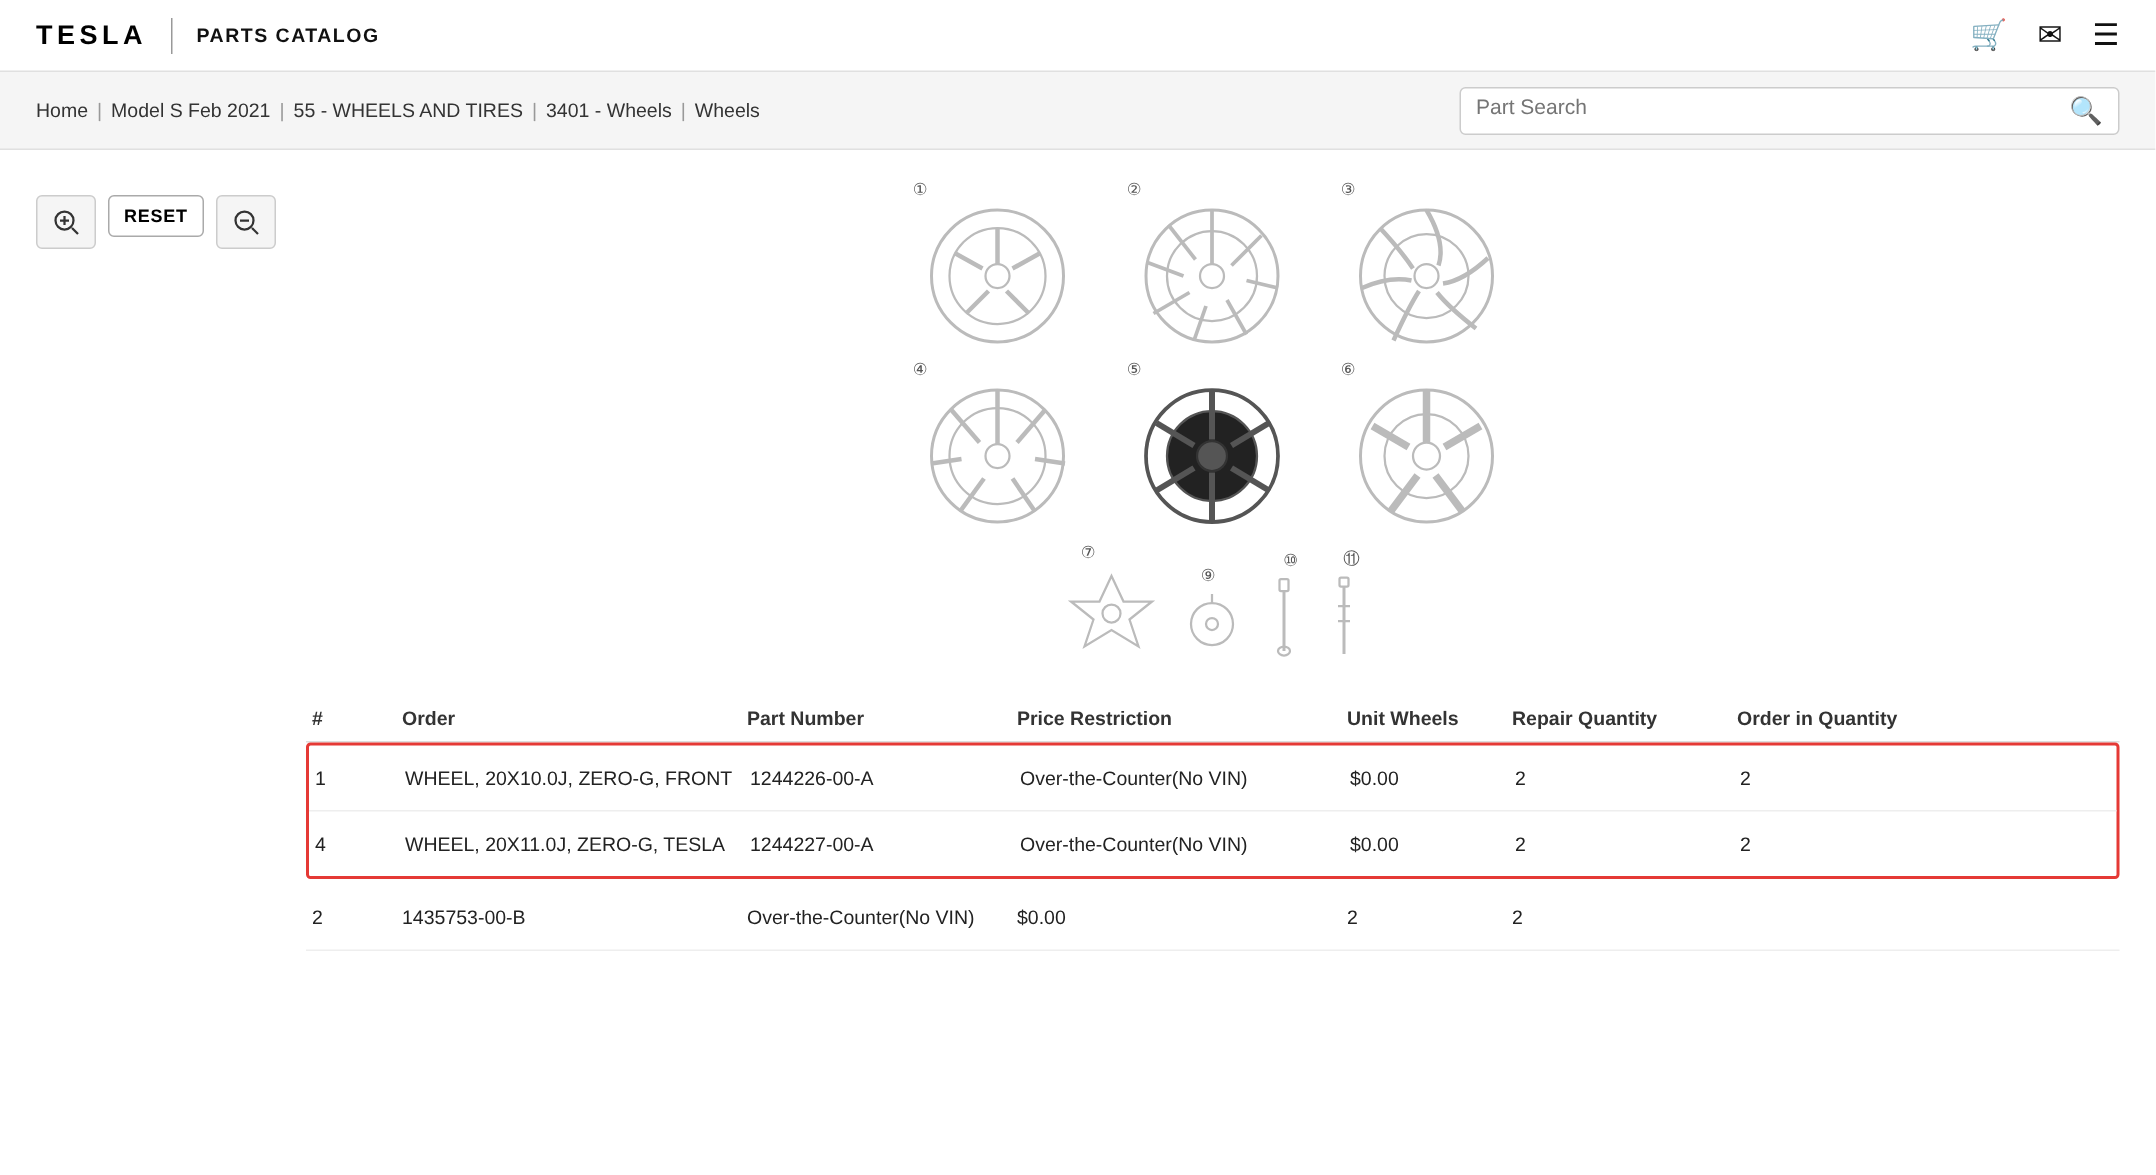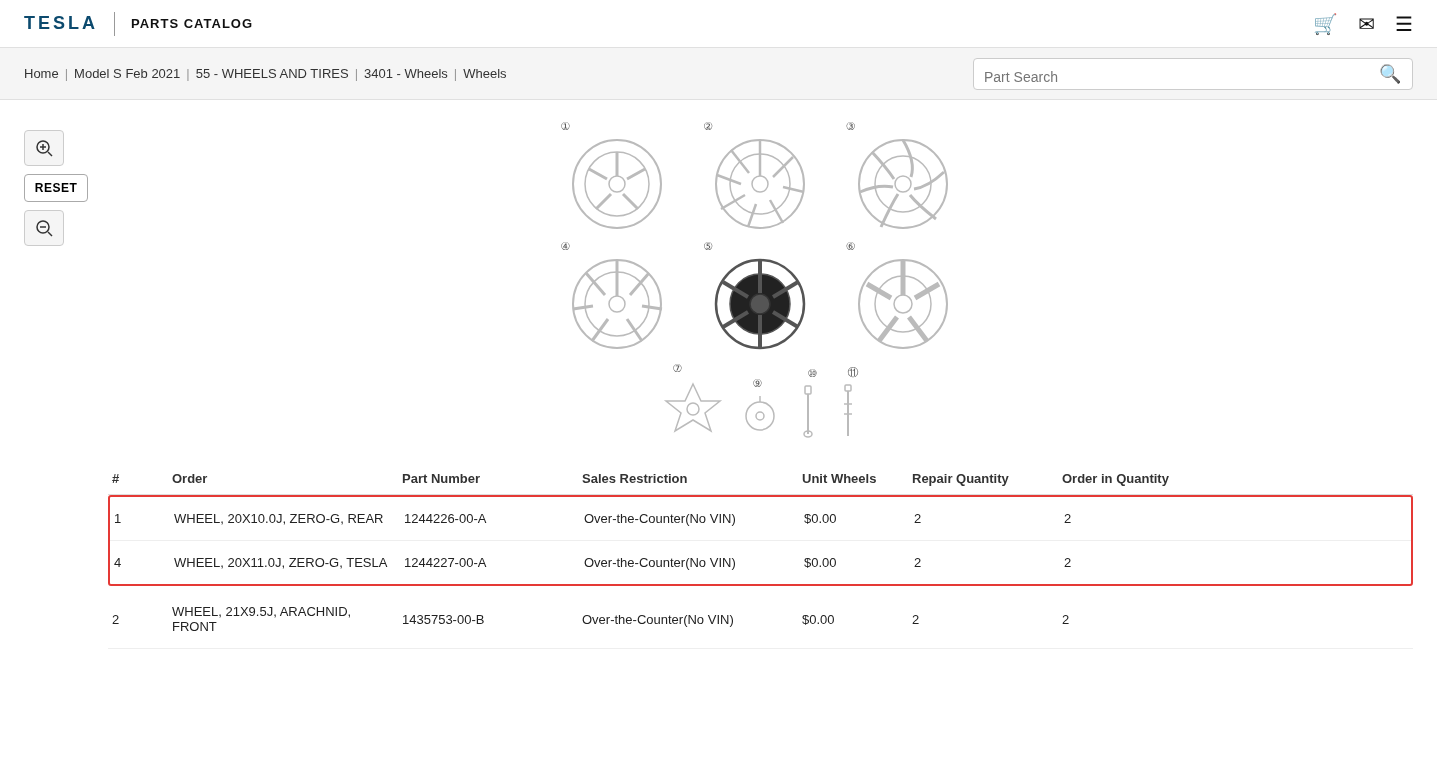--- a/index.html
+++ b/index.html
@@ -17,21 +17,21 @@
     }
     .header-left {
       display: flex;
       align-items: center;
       gap: 16px;
     }
     .tesla-logo {
       font-size: 18px;
       font-weight: 900;
       letter-spacing: 3px;
-      color: #0c4a6e;
+      color: #000000;
     }
     .divider-v {
       width: 1px;
       height: 24px;
       background: #999;
     }
     .parts-catalog-title {
       font-size: 13px;
       font-weight: 600;
       letter-spacing: 1px;
@@ -67,21 +67,21 @@
       color: #333;
     }
     .breadcrumb a {
       color: #333;
       text-decoration: none;
     }
     .breadcrumb .sep { color: #999; }
 
     .search-box {
       display: flex;
-      align-items: flex-end;
+      align-items: flex-start;
       background: #fff;
       border: 1px solid #ccc;
       border-radius: 4px;
       padding: 4px 10px;
       width: 440px;
     }
     .search-box input {
       border: none;
       outline: none;
       background: transparent;
@@ -101,21 +101,21 @@
     .main-content {
       display: flex;
       gap: 0;
       padding: 20px 24px;
       background: #fff;
     }
 
     
     .zoom-controls {
       display: flex;
-      flex-direction: column;
+      flex-direction: row;
       gap: 8px;
       margin-right: 20px;
       padding-top: 10px;
     }
     .zoom-btn {
       width: 40px;
       height: 36px;
       border: 1px solid #ccc;
       border-radius: 4px;
       background: #f5f5f5;
@@ -405,52 +405,51 @@
         </svg>
       </div>
     </div>
 
     <div class="parts-table">
 
       <div class="table-header">
         <div class="cell">#</div>
         <div class="cell">Order</div>
         <div class="cell">Part Number</div>
-        <div class="cell">Sales Restriction</div>
+        <div class="cell">Price Restriction</div>
         <div class="cell">Unit Wheels</div>
         <div class="cell">Repair Quantity</div>
         <div class="cell">Order in Quantity</div>
       </div>
 
       <div class="highlighted-wrapper">
 
         <div class="table-row">
           <div class="cell">1</div>
-          <div class="cell">WHEEL, 20X10.0J, ZERO-G, REAR</div>
+          <div class="cell">WHEEL, 20X10.0J, ZERO-G, FRONT</div>
           <div class="cell">1244226-00-A</div>
           <div class="cell">Over-the-Counter(No VIN)</div>
           <div class="cell">$0.00</div>
           <div class="cell">2</div>
           <div class="cell">2</div>
         </div>
 
         <div class="table-row">
           <div class="cell">4</div>
           <div class="cell">WHEEL, 20X11.0J, ZERO-G, TESLA</div>
           <div class="cell">1244227-00-A</div>
           <div class="cell">Over-the-Counter(No VIN)</div>
           <div class="cell">$0.00</div>
           <div class="cell">2</div>
           <div class="cell">2</div>
         </div>
       </div>
 
       <div class="table-row">
         <div class="cell">2</div>
-        <div class="cell">WHEEL, 21X9.5J, ARACHNID, FRONT</div>
         <div class="cell">1435753-00-B</div>
         <div class="cell">Over-the-Counter(No VIN)</div>
         <div class="cell">$0.00</div>
         <div class="cell">2</div>
         <div class="cell">2</div>
       </div>
 
     </div>
   </div>
 

